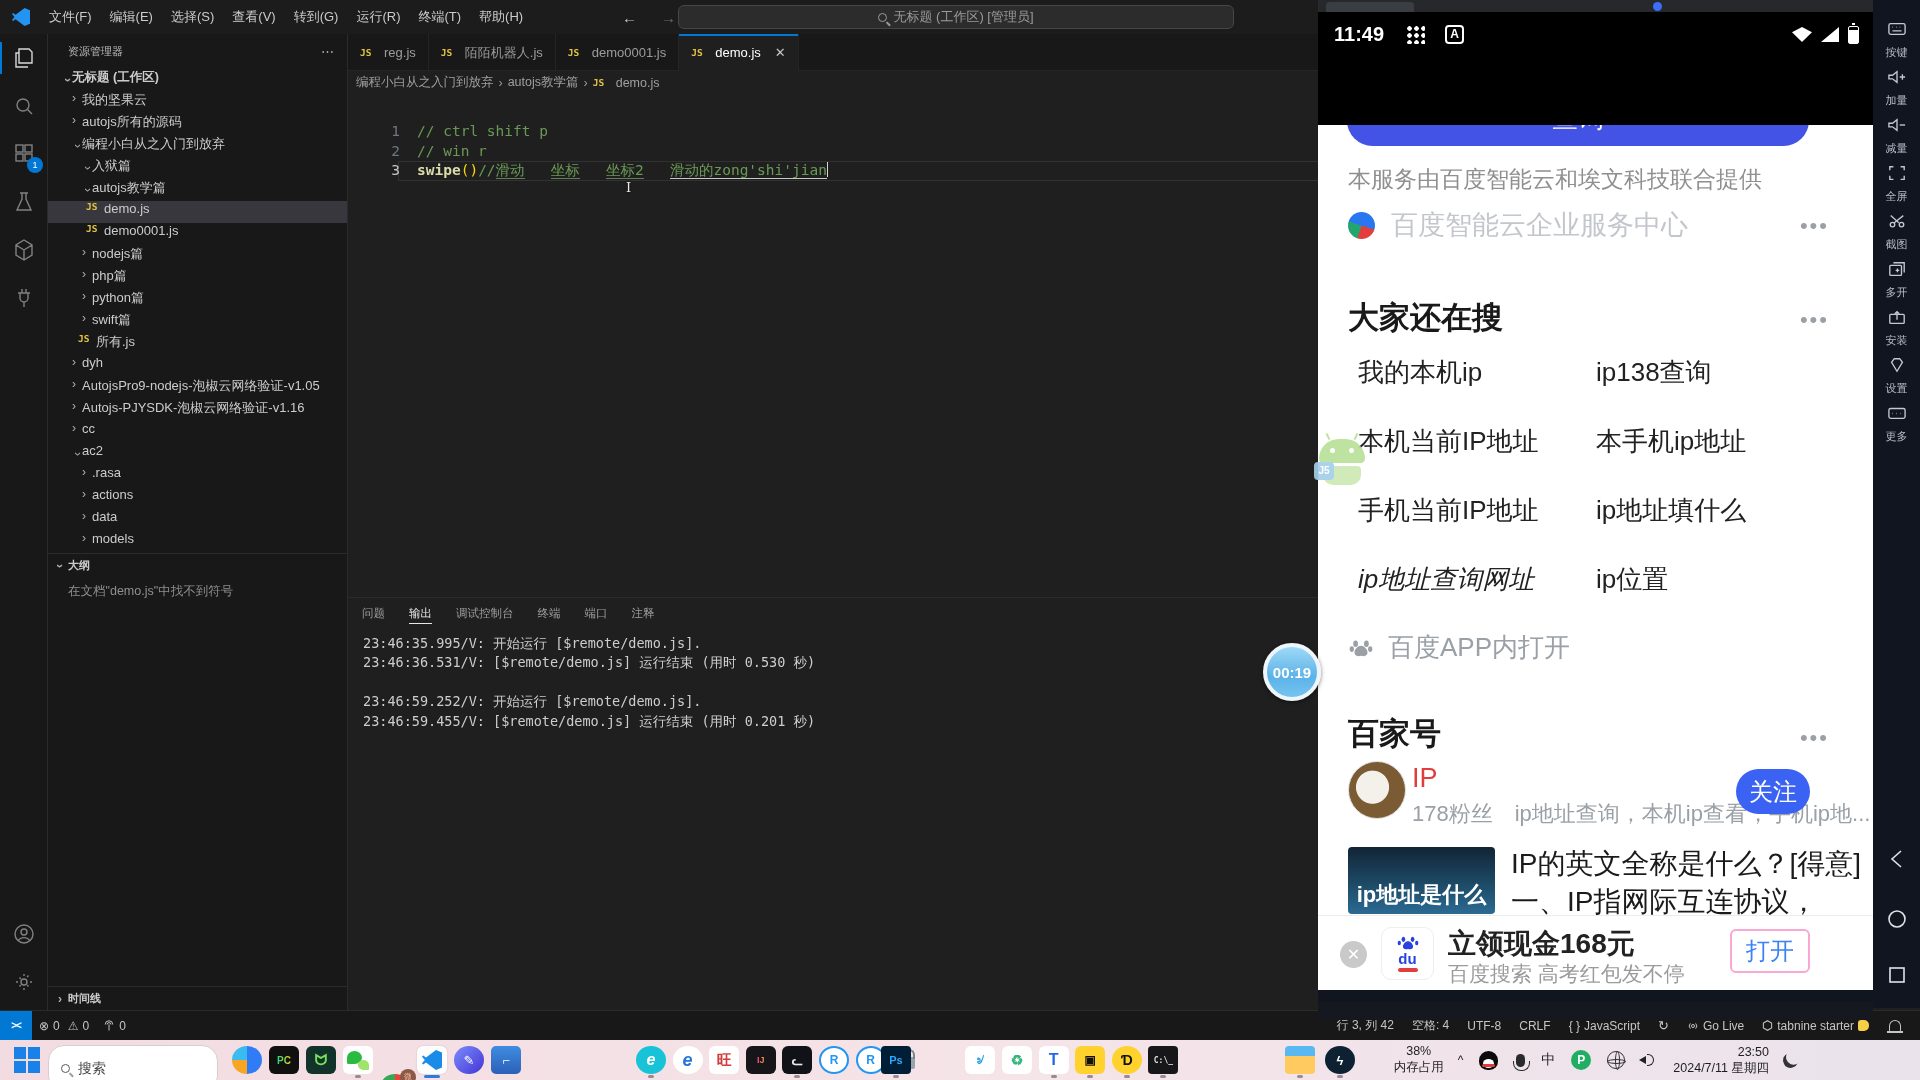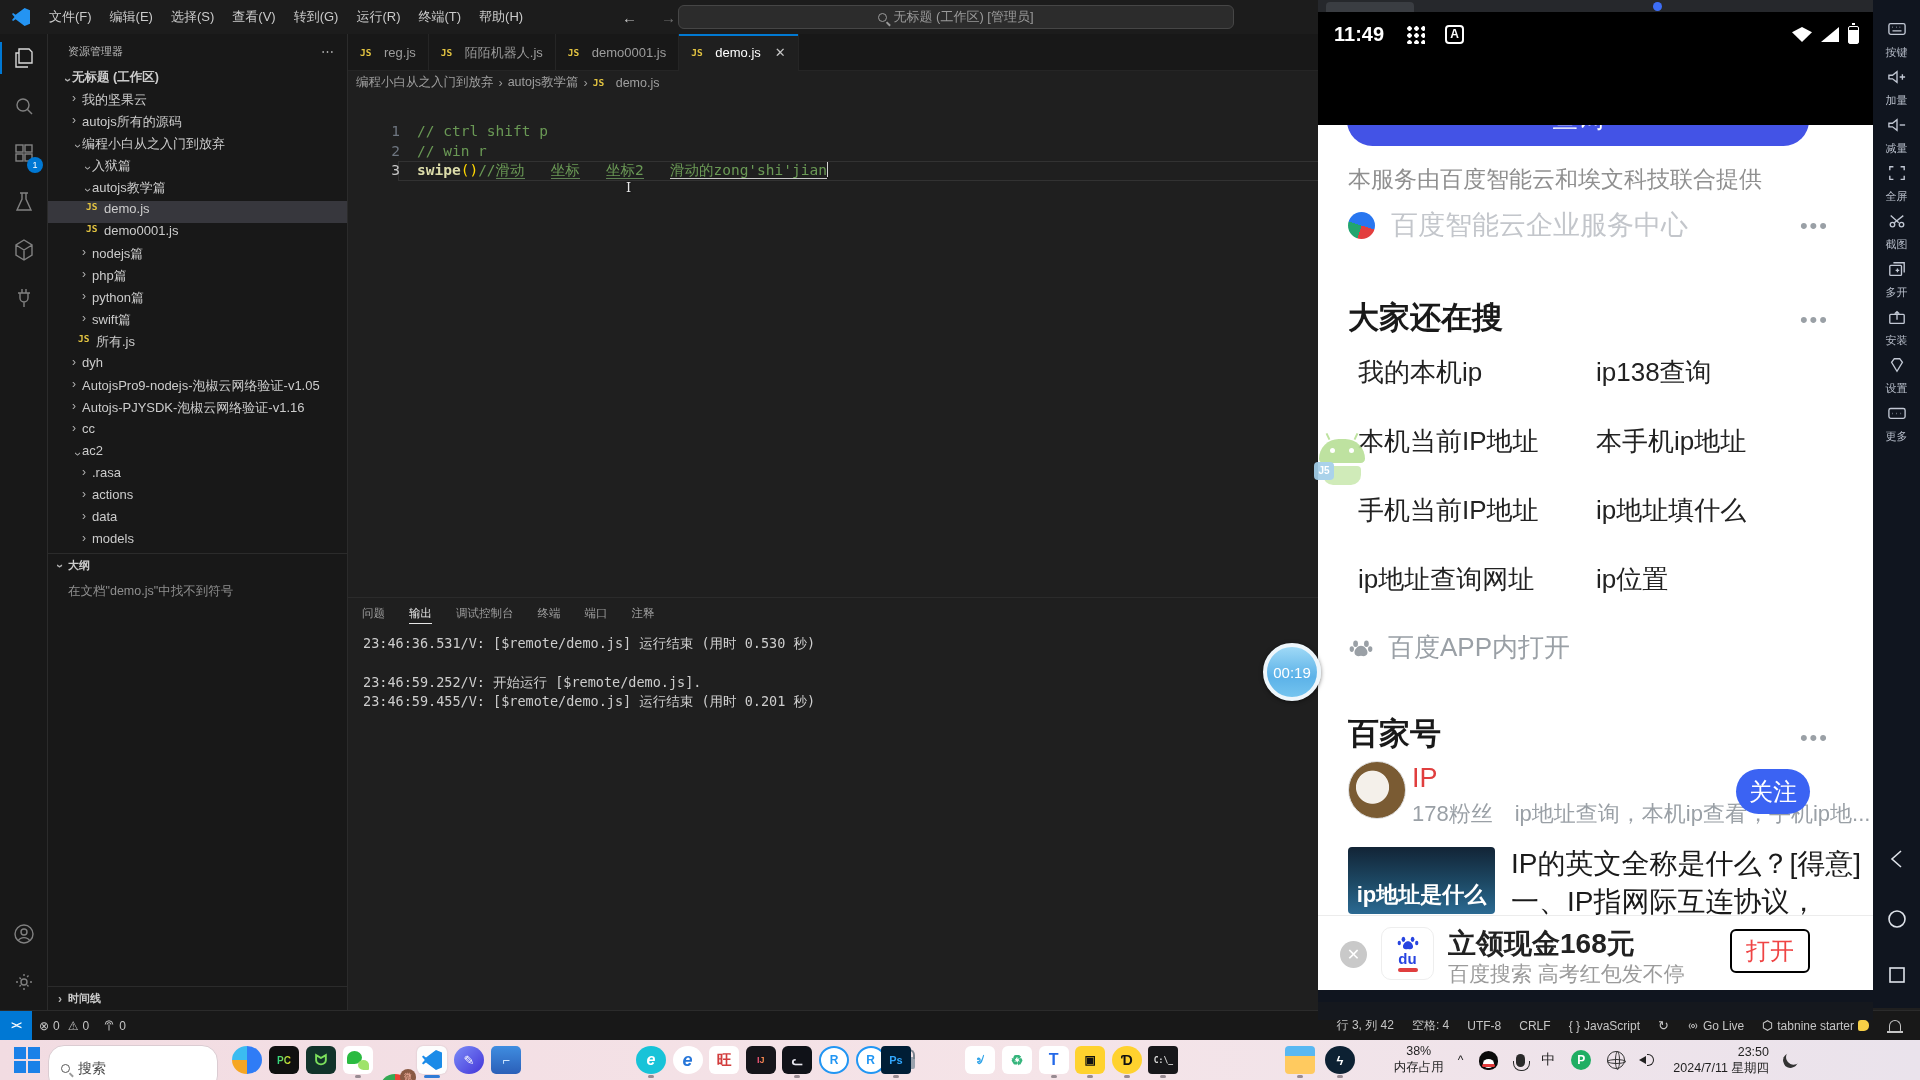--- a/index.html
+++ b/index.html
@@ -113,38 +113,38 @@
 #thumbtxt{position:absolute;left:0;right:0;bottom:4px;text-align:center;color:#fff;font-size:22px;font-weight:700}
 #art1{position:absolute;left:193px;top:720px;font-size:28px;color:#1a1a1a}
 #art2{position:absolute;left:193px;top:758px;font-size:28px;color:#1a1a1a}
 #adbar{position:absolute;left:0;top:790px;width:555px;height:75px;background:#fff;border-top:1px solid #ececec}
 #adx{position:absolute;left:22px;top:25px;width:27px;height:27px;border-radius:50%;background:#c9c9c9;color:#fff;font-size:16px;text-align:center;line-height:27px}
 #ducard{position:absolute;left:63px;top:11px;width:53px;height:53px;border:1px solid #eee;border-radius:10px;display:flex;flex-direction:column;align-items:center;justify-content:center}
 #dutxt{color:#2744e0;font-weight:700;font-size:15px;line-height:1}
 #dubar{width:20px;height:4px;background:#e03e3e;border-radius:2px;margin-top:2px}
 #adtitle{position:absolute;left:130px;top:9px;font-size:28px;font-weight:700;color:#222}
 #adsub{position:absolute;left:130px;top:44px;font-size:21px;color:#9b9b9b}
-#adopen{position:absolute;left:412px;top:13px;width:80px;height:44px;border:2px solid #000000;border-radius:6px;color:#ef4444;font-size:24px;text-align:center;line-height:40px}
+#adopen{position:absolute;left:412px;top:13px;width:80px;height:44px;border:2px solid #f9a8d4;border-radius:6px;color:#3b82f6;font-size:24px;text-align:center;line-height:40px}
 #pedge{position:absolute;left:0;top:990px;width:555px;height:18px;background:#15181e}
 
 #estrip{position:absolute;left:555px;top:0;width:47px;height:1008px;background:#10151f}
 .eitem{position:absolute;left:0;width:47px;text-align:center;color:#aeb6c2}
 .eitem .lbl{font-size:11px;display:block;margin-top:3px;color:#b7bdc9}
 .eitem svg{width:20px;height:18px;stroke:#c2c8d4;fill:none;stroke-width:1.5}
 .enav{position:absolute;left:0;width:47px;display:flex;justify-content:center;color:#dfe3ea}
 .enav svg{width:22px;height:22px;stroke:#dfe3ea;fill:none;stroke-width:1.6}
 
 #robot{left:1314px;top:438px;width:56px;height:50px;opacity:.92}
 #robothead{position:absolute;left:5px;top:1px;width:46px;height:24px;background:#b9e098;border-radius:23px 23px 5px 5px}
 #robothead::before{content:"";position:absolute;left:8px;top:-6px;width:2px;height:7px;background:#b9e098;transform:rotate(-25deg)}
 #robothead::after{content:"";position:absolute;right:8px;top:-6px;width:2px;height:7px;background:#b9e098;transform:rotate(25deg)}
 #robotbody{position:absolute;left:9px;top:28px;width:38px;height:19px;background:#cdeab4;border-radius:4px 4px 10px 10px}
 #robotjs{position:absolute;left:0;top:24px;width:20px;height:18px;background:#a3cfe9;border-radius:4px;color:#fff;font-weight:700;font-size:10px;text-align:center;line-height:18px}
 .reye{position:absolute;top:9px;width:5px;height:5px;border-radius:50%;background:#fff}
-#timer{left:1263px;top:643px;width:58px;height:58px;border-radius:50%;background:linear-gradient(180deg,#9fd9f6 0%,#5cb2e8 60%,#74c4ef 100%);border:4px solid #eef6fb;box-shadow:0 1px 4px rgba(0,0,0,.5);display:flex;align-items:center;justify-content:center;color:#fff;font-size:15px;font-weight:400}
+#timer{left:1263px;top:643px;width:58px;height:58px;border-radius:50%;background:linear-gradient(180deg,#9fd9f6 0%,#5cb2e8 60%,#74c4ef 100%);border:4px solid #eef6fb;box-shadow:0 1px 4px rgba(0,0,0,.5);display:flex;align-items:center;justify-content:center;color:#fff;font-size:15px;font-weight:700}
 
 #taskbar{left:0;top:1040px;width:1920px;height:40px;background:linear-gradient(90deg,#f2dce2,#f5e4e8 55%,#eae3ec)}
 #startbtn{position:absolute;left:14px;top:7px;width:26px;height:26px;display:grid;grid-template-columns:12px 12px;grid-template-rows:12px 12px;gap:2px}
 #startbtn i{background:#1a81e8}
 #tsearchbar{position:absolute;left:48px;top:5px;width:170px;height:47px;background:#fff;border:1px solid #dbccd2;border-radius:16px;display:flex;align-items:center;gap:8px;padding-left:12px;color:#494949;font-size:14px}
 .tico{position:absolute;top:6px;width:30px;height:28px;border-radius:6px;display:flex;align-items:center;justify-content:center;font-weight:700}
 .tico .dot{position:absolute;bottom:-4px;left:50%;transform:translateX(-50%);width:6px;height:3px;border-radius:2px;background:#988b92}
 .tico.active{background:#fdfdfd;box-shadow:0 0 2px rgba(0,0,0,.15)}
 .tico.active .dot{width:16px;background:#2e7cd6}
 .i-netdisk{background:conic-gradient(#2f7cf6 0 50%,#f6a623 50% 75%,#3bbcf1 75%);border-radius:50%}
@@ -432,20 +432,21 @@
   <div id="panel">
     <div id="ptabs">
         <div class="ptab">问题</div>
         <div class="ptab on">输出</div>
         <div class="ptab">调试控制台</div>
         <div class="ptab">终端</div>
         <div class="ptab">端口</div>
         <div class="ptab">注释</div>
       </div>
     <div id="pout">
+        <div>23:46:35.995/V: 开始运行 [$remote/demo.js].</div>
         <div>23:46:36.531/V: [$remote/demo.js] 运行结束 (用时 0.530 秒)</div>
         <div> </div>
         <div>23:46:59.252/V: 开始运行 [$remote/demo.js].</div>
         <div>23:46:59.455/V: [$remote/demo.js] 运行结束 (用时 0.201 秒)</div>
       </div>
   </div>
 </div>
 
 <div class="abs" id="statusbar">
   <div id="remote">&gt;&lt;</div>
@@ -517,21 +518,21 @@
       <span class="hdots" style="top:88px">•••</span>
       <div class="h1" style="top:172px">大家还在搜</div>
       <span class="hdots" style="top:182px">•••</span>
       <div id="pgrid">
           <div class="gitem" style="left: 40px; top: 230px;">我的本机ip</div>
           <div class="gitem" style="left: 278px; top: 230px;">ip138查询</div>
           <div class="gitem" style="left: 40px; top: 299px;">本机当前IP地址</div>
           <div class="gitem" style="left: 278px; top: 299px;">本手机ip地址</div>
           <div class="gitem" style="left: 40px; top: 368px;">手机当前IP地址</div>
           <div class="gitem" style="left: 278px; top: 368px;">ip地址填什么</div>
-          <div class="gitem" style="left: 40px; top: 437px;">ip地址查询网址</div>
+          <div class="gitem" style="left: 40px; top: 437px; font-style: italic;">ip地址查询网址</div>
           <div class="gitem" style="left: 278px; top: 437px;">ip位置</div>
         </div>
       <div id="openapp">
         <svg width="26" height="26" viewBox="0 0 24 24" fill="#9aa0a6">
             <ellipse cx="7" cy="8" rx="2.2" ry="3"></ellipse>
             <ellipse cx="17" cy="8" rx="2.2" ry="3"></ellipse>
             <ellipse cx="3.5" cy="13" rx="2" ry="2.6"></ellipse>
             <ellipse cx="20.5" cy="13" rx="2" ry="2.6"></ellipse>
             <path d="M12 10c3 0 6 3.2 6 6.2 0 2-1.4 3.3-3.4 3.3-1 0-1.8-.3-2.6-.3s-1.6.3-2.6.3c-2 0-3.4-1.3-3.4-3.3C6 13.2 9 10 12 10z"></path>
           </svg>

